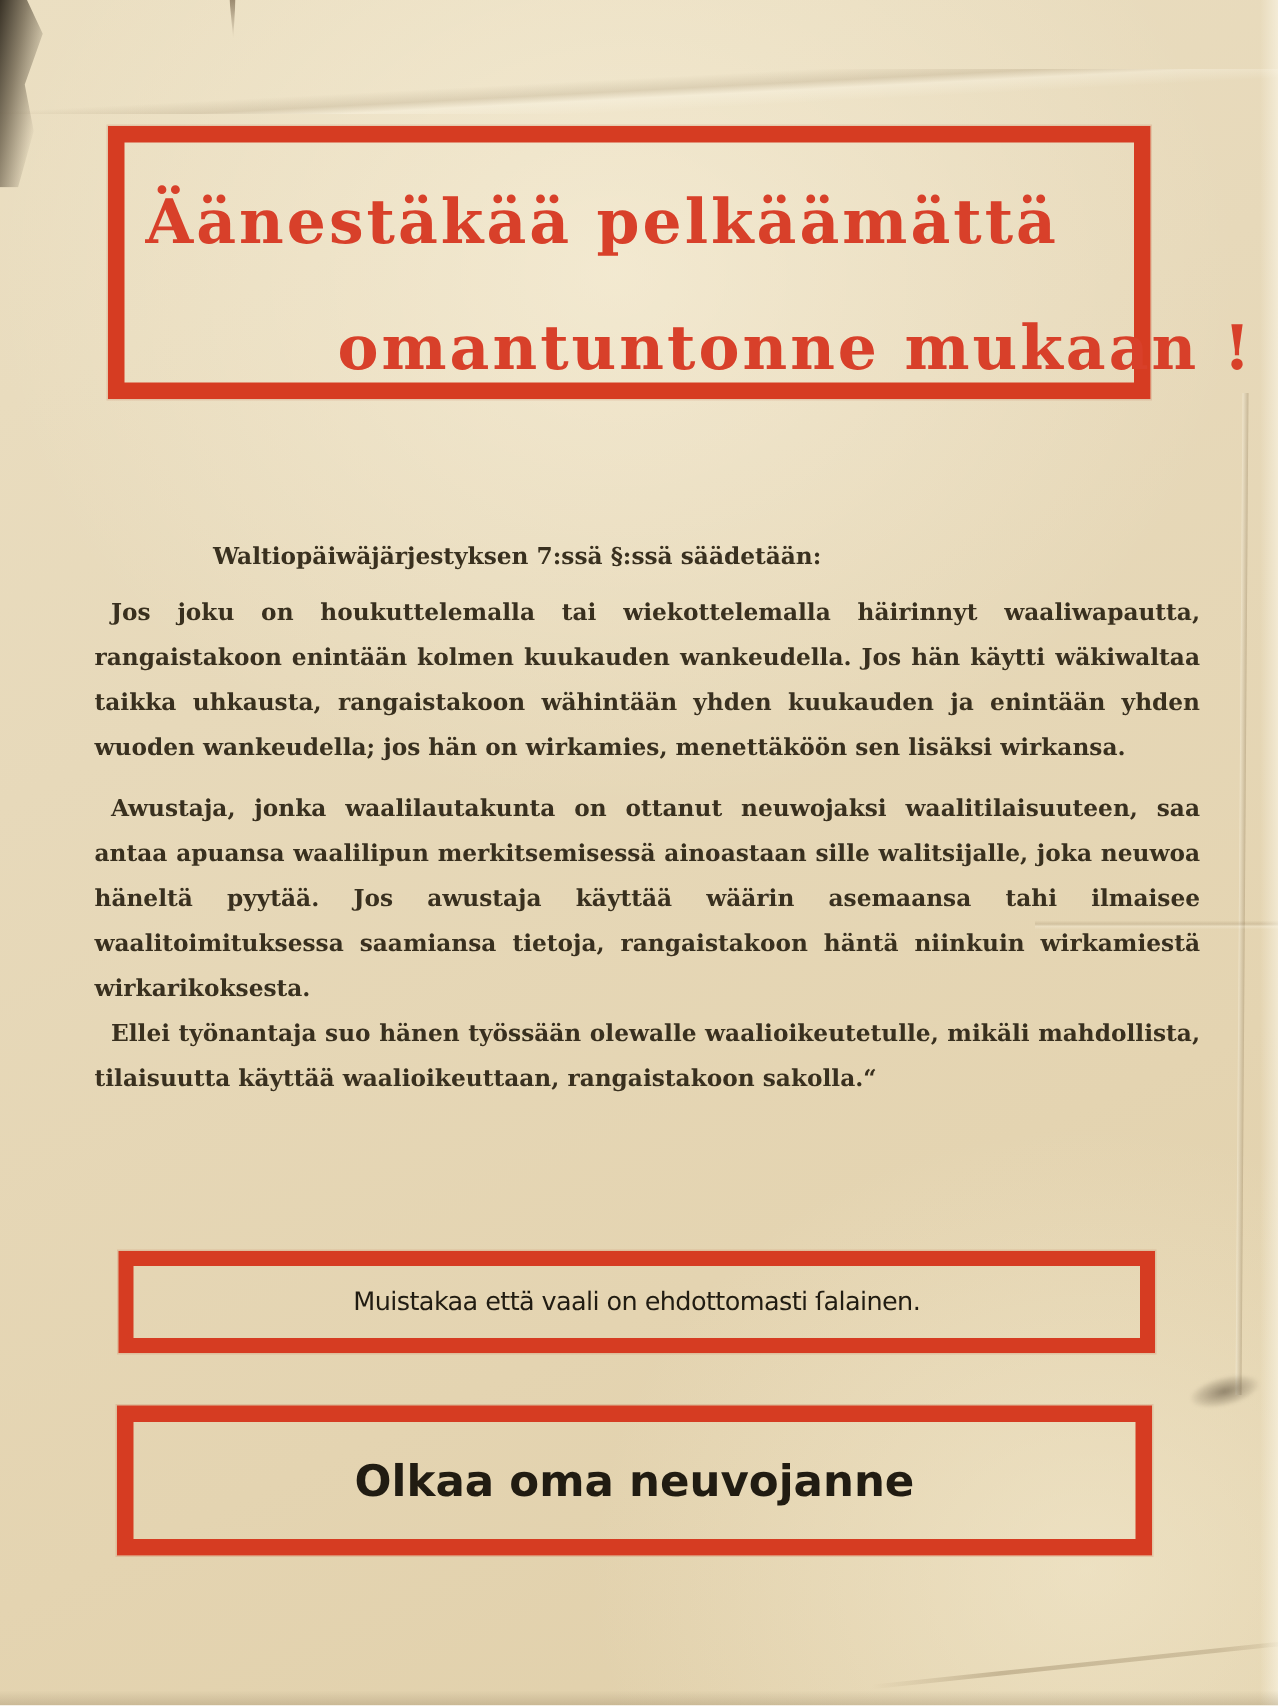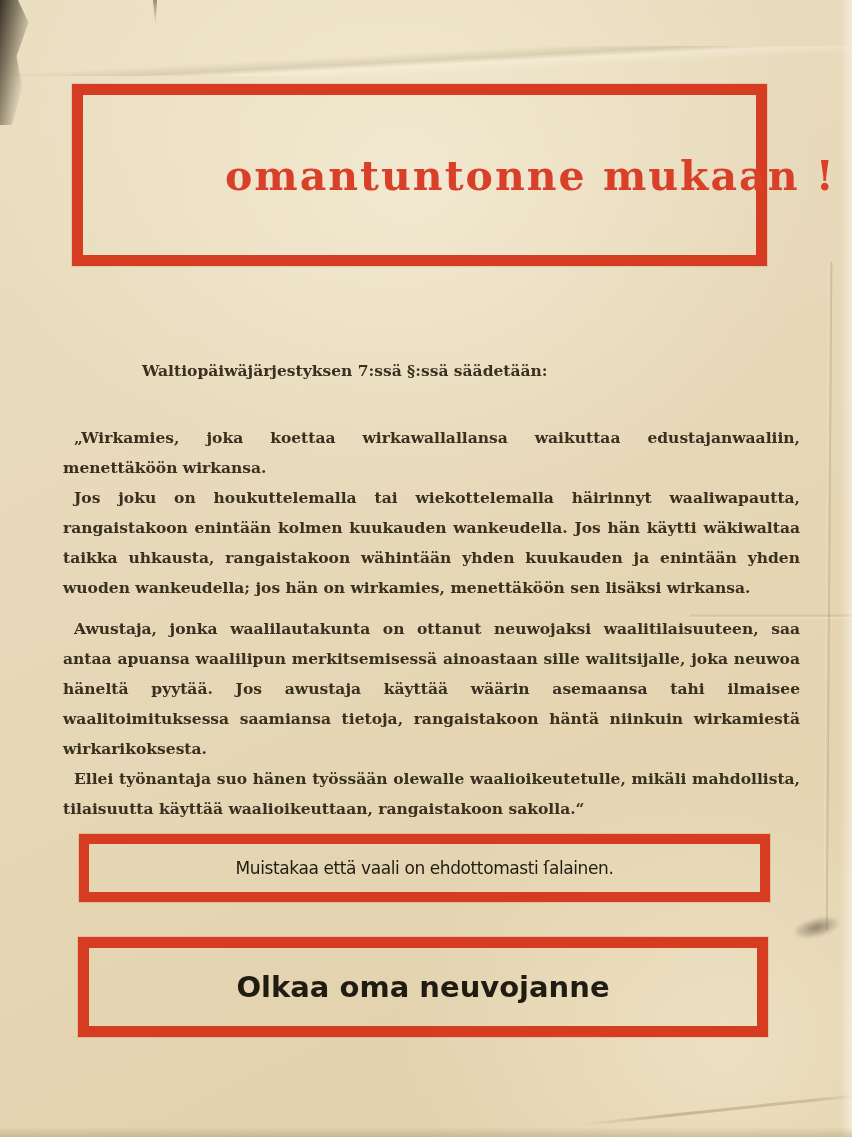--- a/index.html
+++ b/index.html
@@ -88,21 +88,21 @@
     font-family:"DejaVu Serif", serif;
     font-weight:bold;
     font-size:15.5px;
     line-height:30px;
     color:#39301f;
     text-align:justify;
   }
   .law-text p{margin:0;}
   .law-text .intro{
     text-indent:79px;
-    margin-bottom:37px;
+    margin-bottom:7px;
     text-align:left;
   }
   .law-text .para{text-indent:11px;}
   .law-text .para.gap-before{margin-top:11px;}
   
   .secrecy-box{
     left:79px;top:834px;width:691px;height:68px;
     border-width:10px;
     display:flex;align-items:center;justify-content:center;
   }
@@ -145,26 +145,26 @@
   <div class="nick-top"></div>
   <div class="crease-top"></div>
   <div class="crease-right-v"></div>
   <div class="crease-mid-r"></div>
   <div class="smudge"></div>
   <div class="crease-br"></div>
   <div class="edge-right"></div>
   <div class="edge-bottom"></div>
 
   <div class="redbox headline-box">
+    <div class="headline-line l1">Äänestäkää pelkäämättä</div>
     <div class="headline-line l2">omantuntonne mukaan !</div>
   </div>
 
   <div class="law-text">
     <p class="intro">Waltiopäiwäjärjestyksen 7:ssä §:ssä säädetään:</p>
-    <p class="para">„Wirkamies, joka koettaa wirkawallallansa waikuttaa edustajanwaaliin, menettäköön wirkansa.</p>
     <p class="para">Jos joku on houkuttelemalla tai wiekottelemalla häirinnyt waaliwapautta, rangaistakoon enintään kolmen kuukauden wankeudella. Jos hän käytti wäkiwaltaa taikka uhkausta, rangaistakoon wähintään yhden kuukauden ja enintään yhden wuoden wankeudella; jos hän on wirkamies, menettäköön sen lisäksi wirkansa.</p>
     <p class="para gap-before">Awustaja, jonka waalilautakunta on ottanut neuwojaksi waalitilaisuuteen, saa antaa apuansa waalilipun merkitsemisessä ainoastaan sille walitsijalle, joka neuwoa häneltä pyytää. Jos awustaja käyttää wäärin asemaansa tahi ilmaisee waalitoimituksessa saamiansa tietoja, rangaistakoon häntä niinkuin wirkamiestä wirkarikoksesta.</p>
     <p class="para">Ellei työnantaja suo hänen työssään olewalle waalioikeutetulle, mikäli mahdollista, tilaisuutta käyttää waalioikeuttaan, rangaistakoon sakolla.“</p>
   </div>
 
   <div class="redbox secrecy-box">
     <div class="secrecy-text">Muistakaa että vaali on ehdottomasti ſalainen.</div>
   </div>
 
   <div class="redbox advice-box">

